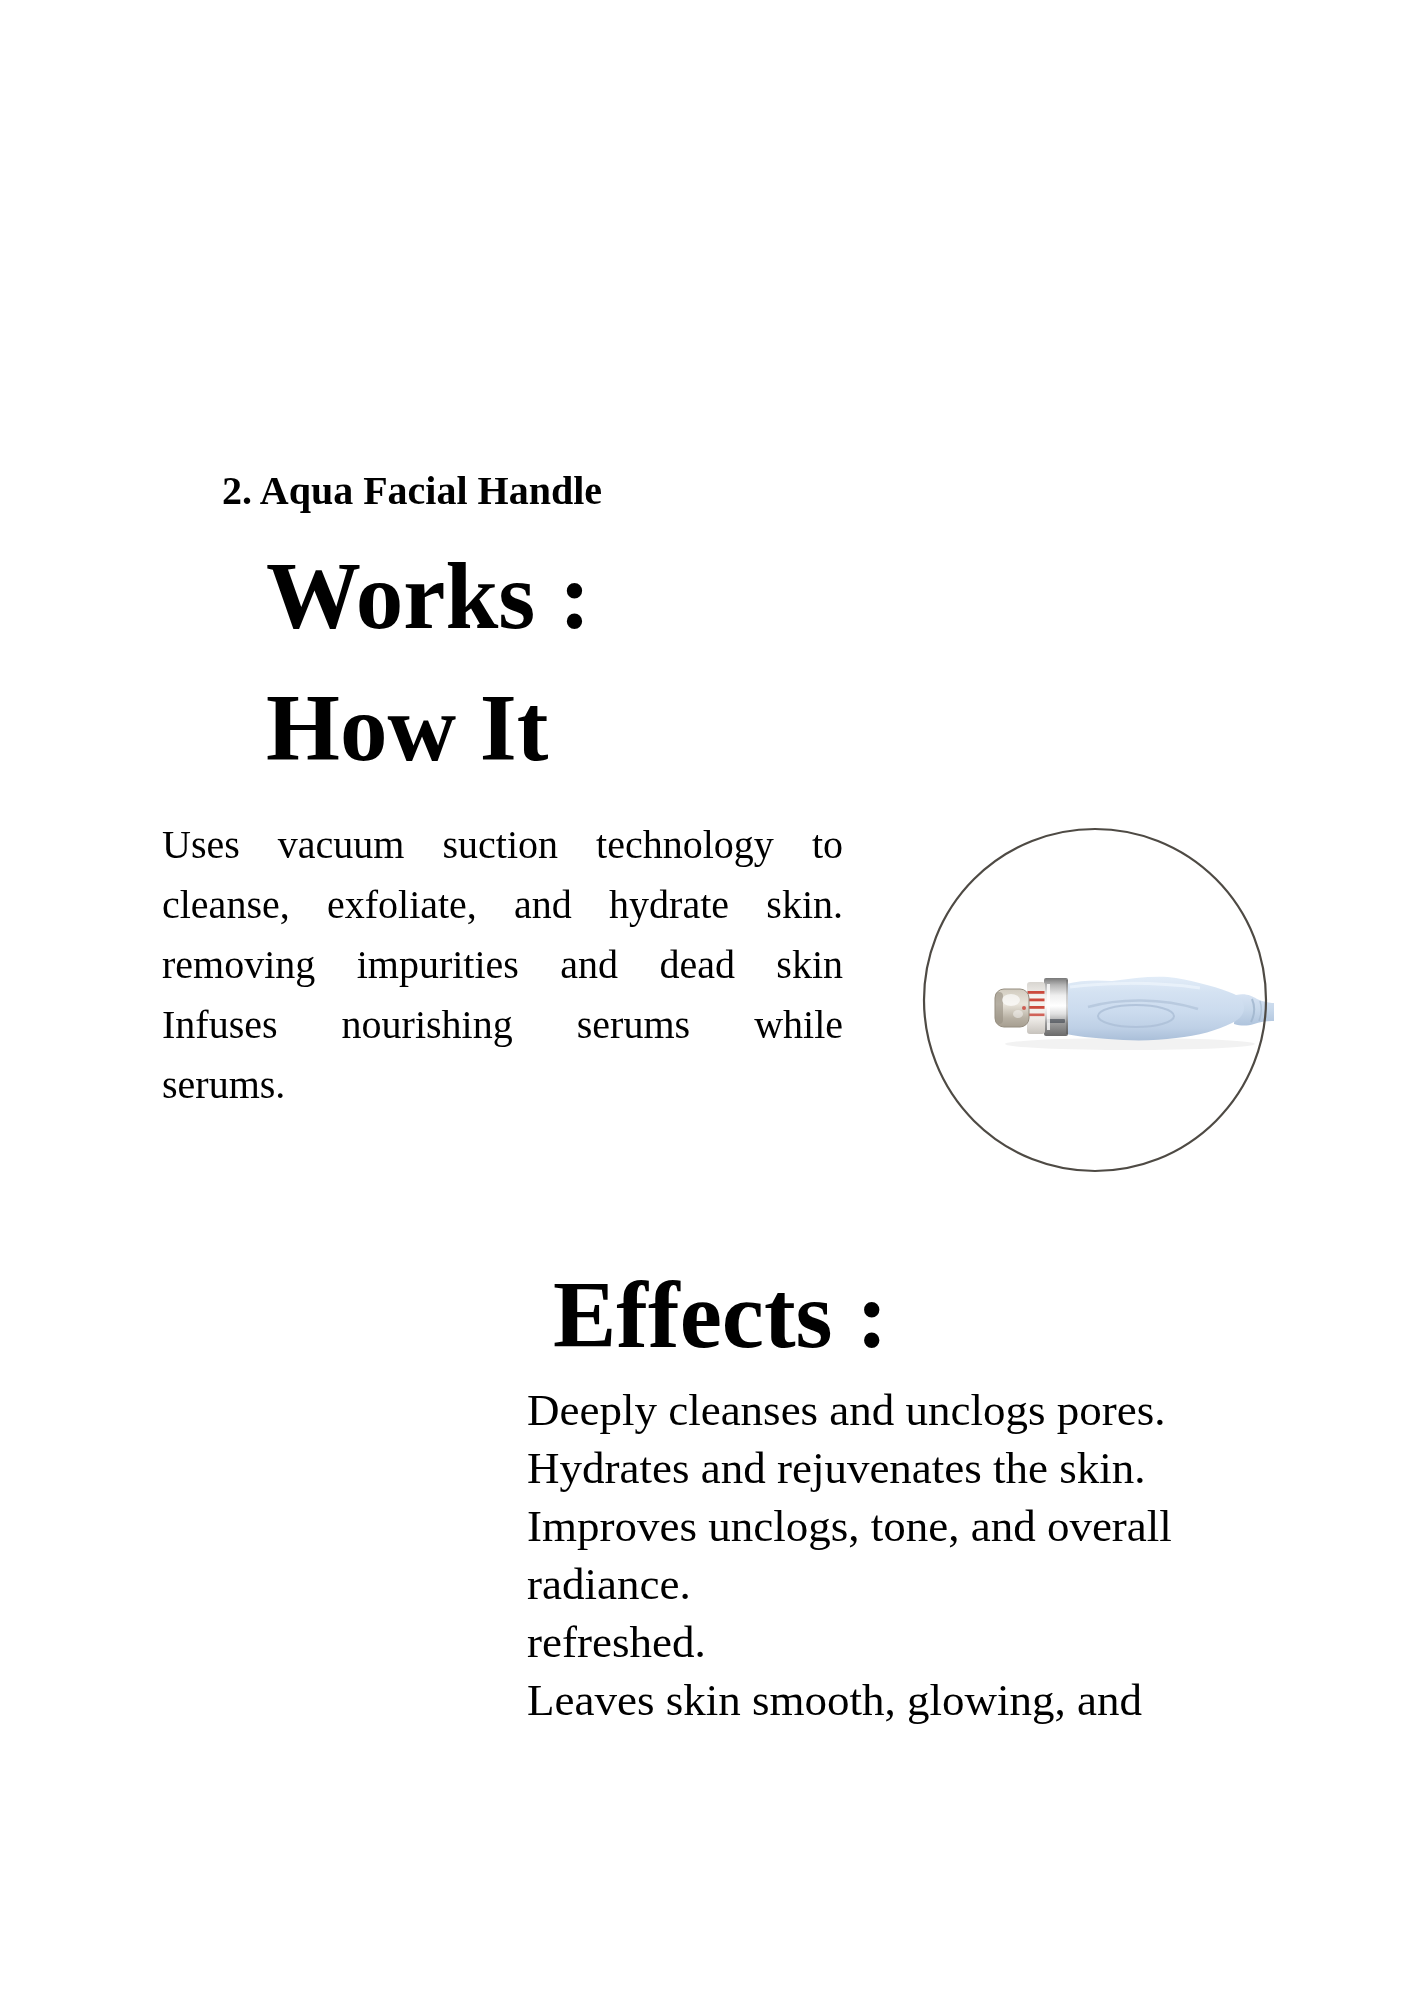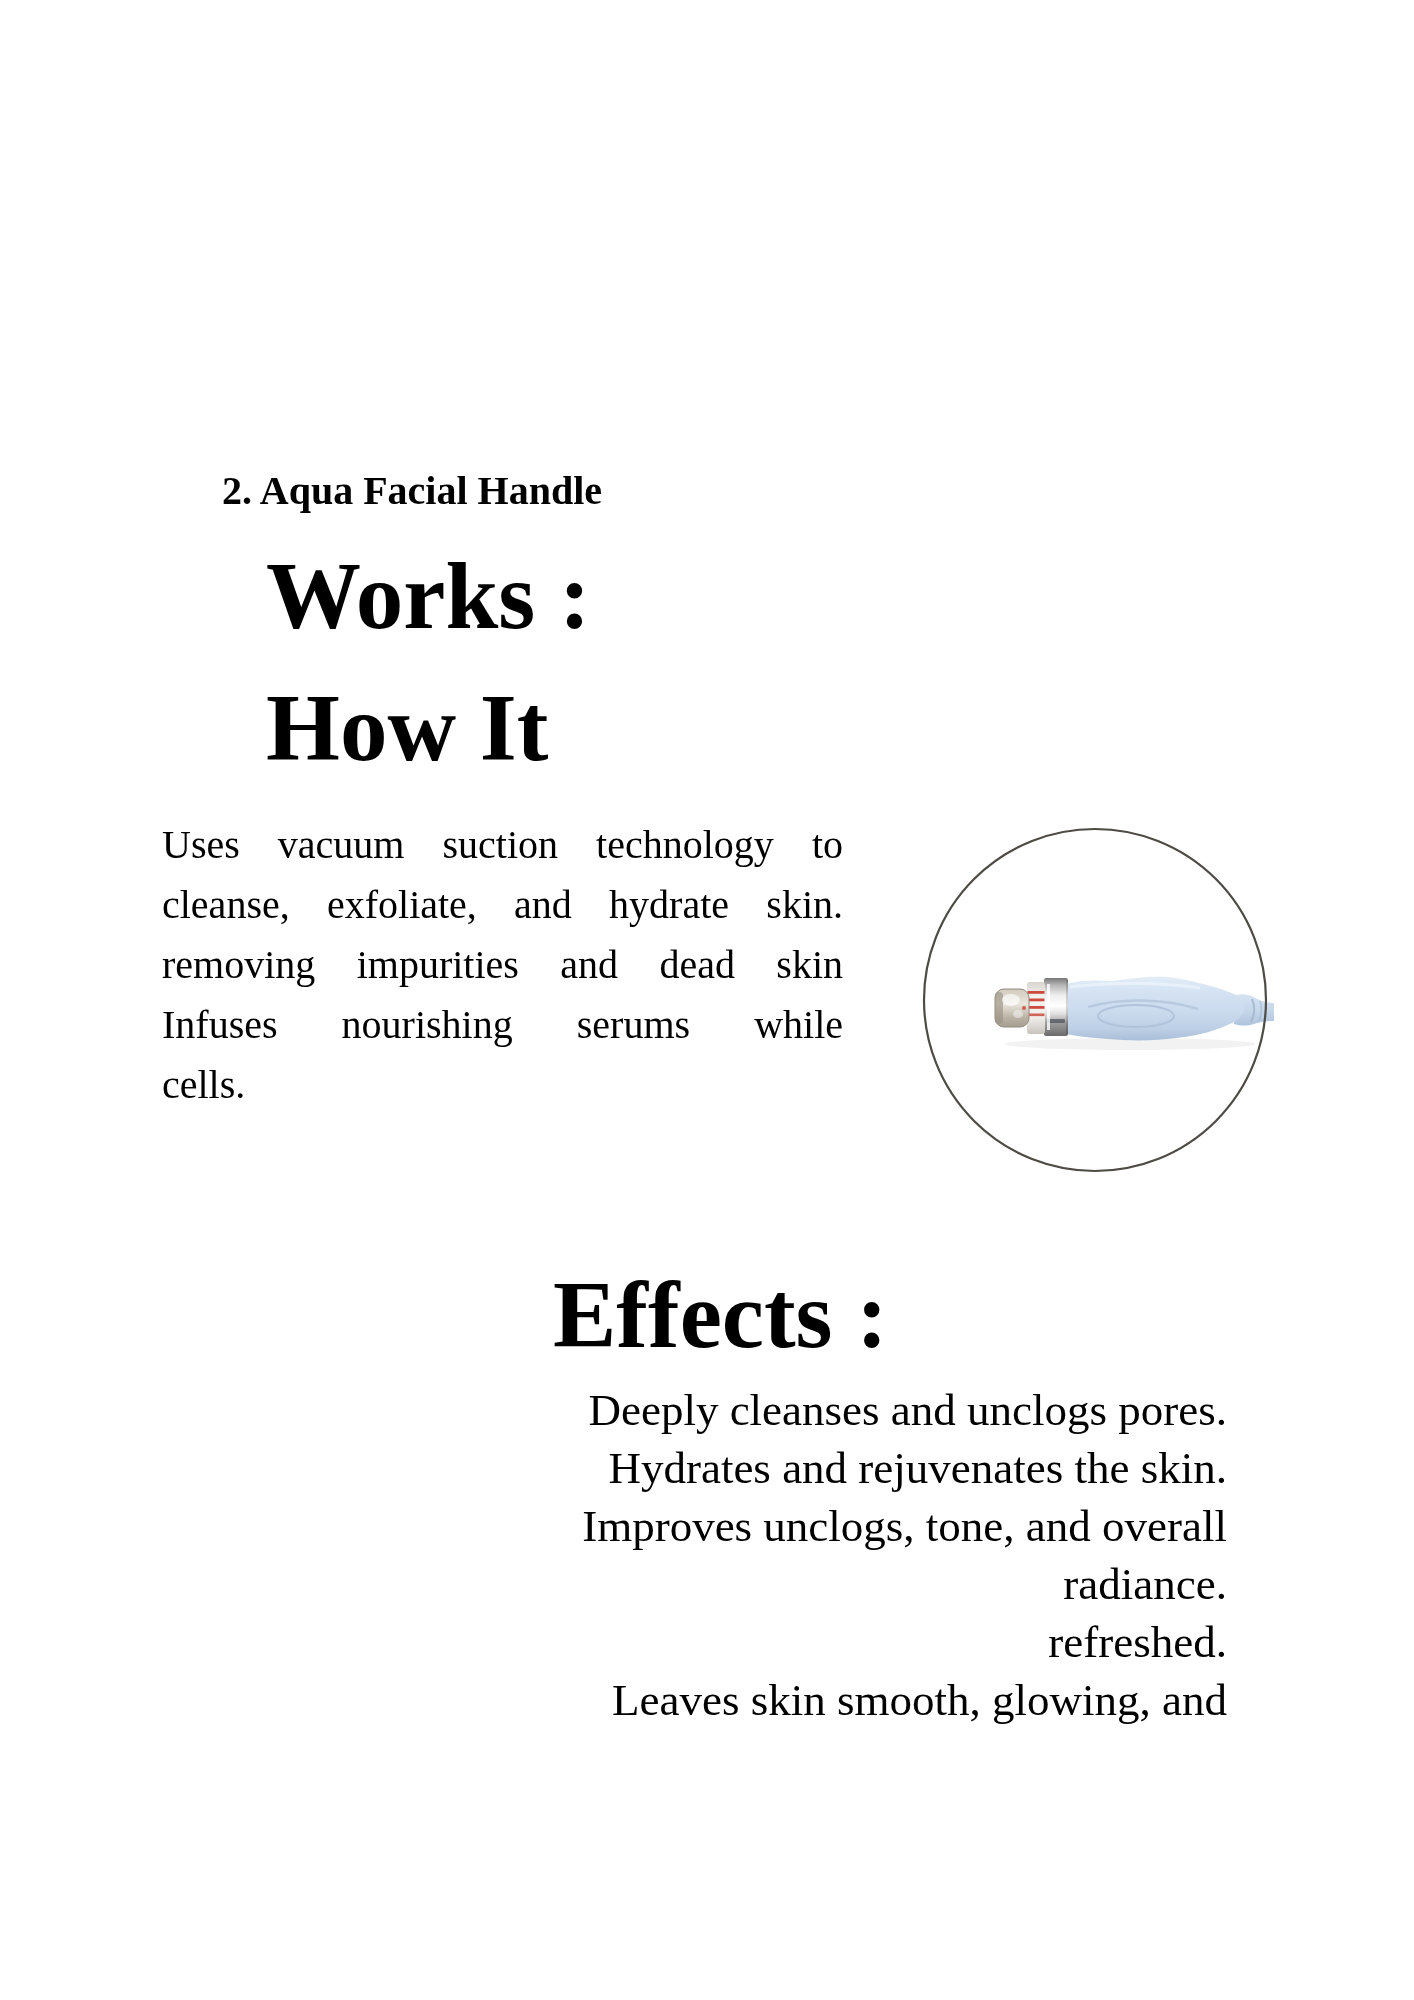--- a/index.html
+++ b/index.html
@@ -61,40 +61,40 @@
     white-space: nowrap;
   }
   .effects-list {
     position: absolute;
     left: 527px;
     top: 1381px;
     width: 700px;
     font-size: 45px;
     line-height: 58px;
   }
-  .effects-line { white-space: nowrap; text-align: right; }
+  .effects-line { white-space: nowrap; }
 </style>
 </head>
 <body>
 
 <div class="page">
 
   <div class="section-heading">2. Aqua Facial Handle</div>
 
   <div class="main-title">
     <div>Works :</div>
     <div>How It</div>
   </div>
 
   <div class="description">
     <div class="desc-line jl">Uses vacuum suction technology to</div>
     <div class="desc-line jl">cleanse, exfoliate, and hydrate skin.</div>
     <div class="desc-line jl">removing impurities and dead skin</div>
     <div class="desc-line jl">Infuses nourishing serums while</div>
-    <div class="desc-line">cells.</div>
+    <div class="desc-line">serums.</div>
   </div>
 
   <svg class="device-photo" viewBox="900 800 400 400" xmlns="http://www.w3.org/2000/svg">
     <defs>
       <linearGradient id="gHandle" x1="0" y1="976" x2="0" y2="1041" gradientUnits="userSpaceOnUse">
         <stop offset="0" stop-color="#e3edf8"></stop>
         <stop offset="0.25" stop-color="#d4e2f2"></stop>
         <stop offset="0.55" stop-color="#cbdbee"></stop>
         <stop offset="0.8" stop-color="#bed0e6"></stop>
         <stop offset="1" stop-color="#a9bed8"></stop>

